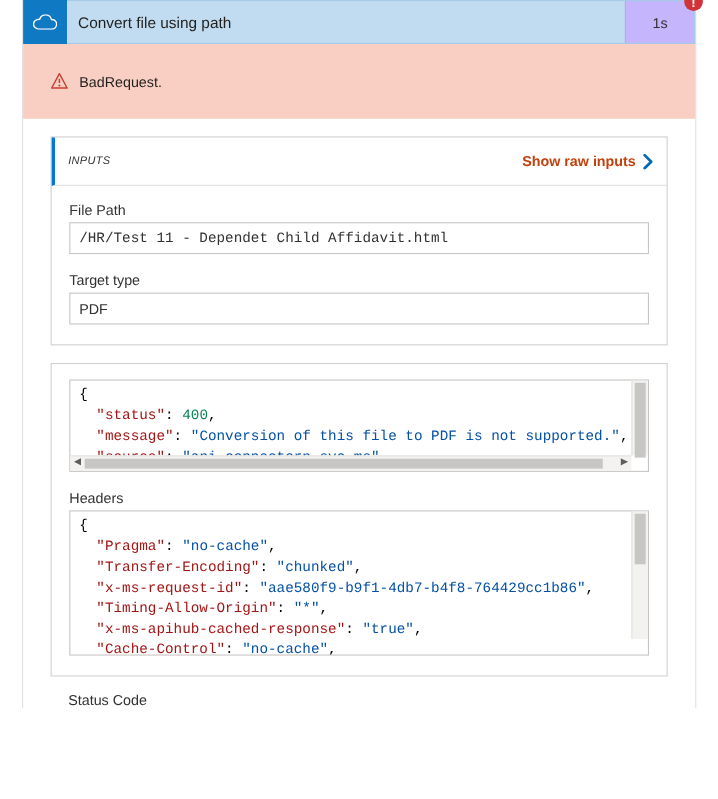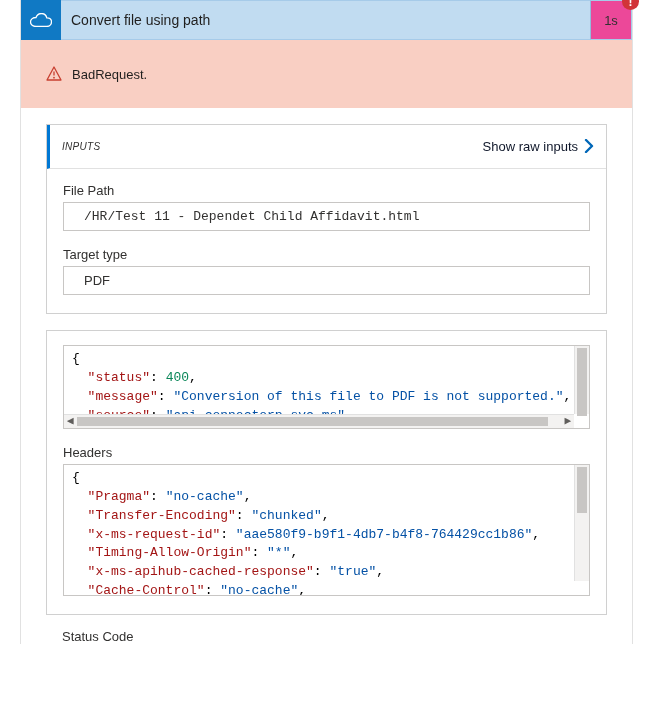--- a/index.html
+++ b/index.html
@@ -37,22 +37,22 @@
     flex:1;
     background: #c1dcf1;
     border-top:1px solid #a6cbe9;
     border-bottom:1px solid #a6cbe9;
     display:flex; align-items:center;
     padding:0 10px;
     font-size:14px;
     color:#201f1e;
   }
   .time-cell {
-    width:42px;
-    background: #ec4899;
+    width:64px;
+    background: #c4b5fd;
     border:1px solid #a6cbe9;
     border-left:1px solid #93bddd;
     display:flex; align-items:center; justify-content:center;
     font-size:13px;
     position:relative;
   }
   .error-badge {
     position:absolute;
     top:-7px; right:-7px;
     width:17px; height:17px;
@@ -89,36 +89,37 @@
     border-bottom:1px solid #e1e1e1;
   }
   .panel-header .ph-title {
     flex:1;
     font-size:10px;
     letter-spacing:0.3px;
     color:#323130;
     font-style:italic;
   }
   .rawlink {
-    color:#0f172a;
+    color:#c2410c;
     font-size:13px;
     cursor:pointer;
     display:flex;
-    align-items:flex-start;
+    align-items:center;
     gap:6px;
+    font-weight:bold;
   }
   .rawlink svg { color:#0067b8; }
   .panel-body { padding:14px 16px 18px 16px; }
   .field { margin-bottom:16px; }
   .field:last-child { margin-bottom:0; }
   .field-label { font-size:13px; margin-bottom:4px; color:#323130; }
   .textbox {
     width:100%;
     border:1px solid #c8c6c4;
-    padding:6px 20px;
+    padding:6px 8px;
     font-size:13px;
     font-family:"Segoe UI", Arial, sans-serif;
     background:#fff;
     color:#323130;
   }
   .codebox {
     position:relative;
     border:1px solid #c8c6c4;
     font-family:Consolas,"Courier New",monospace;
     font-size:13px;

